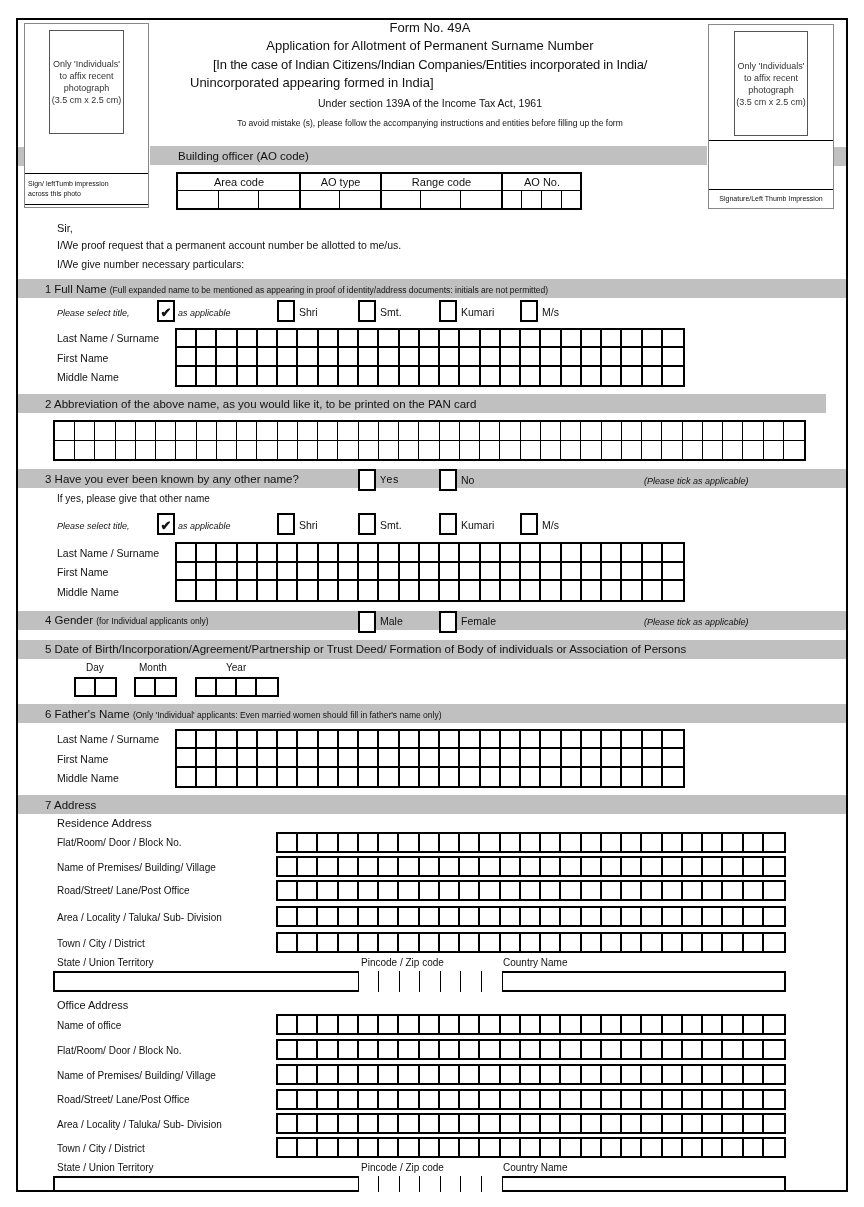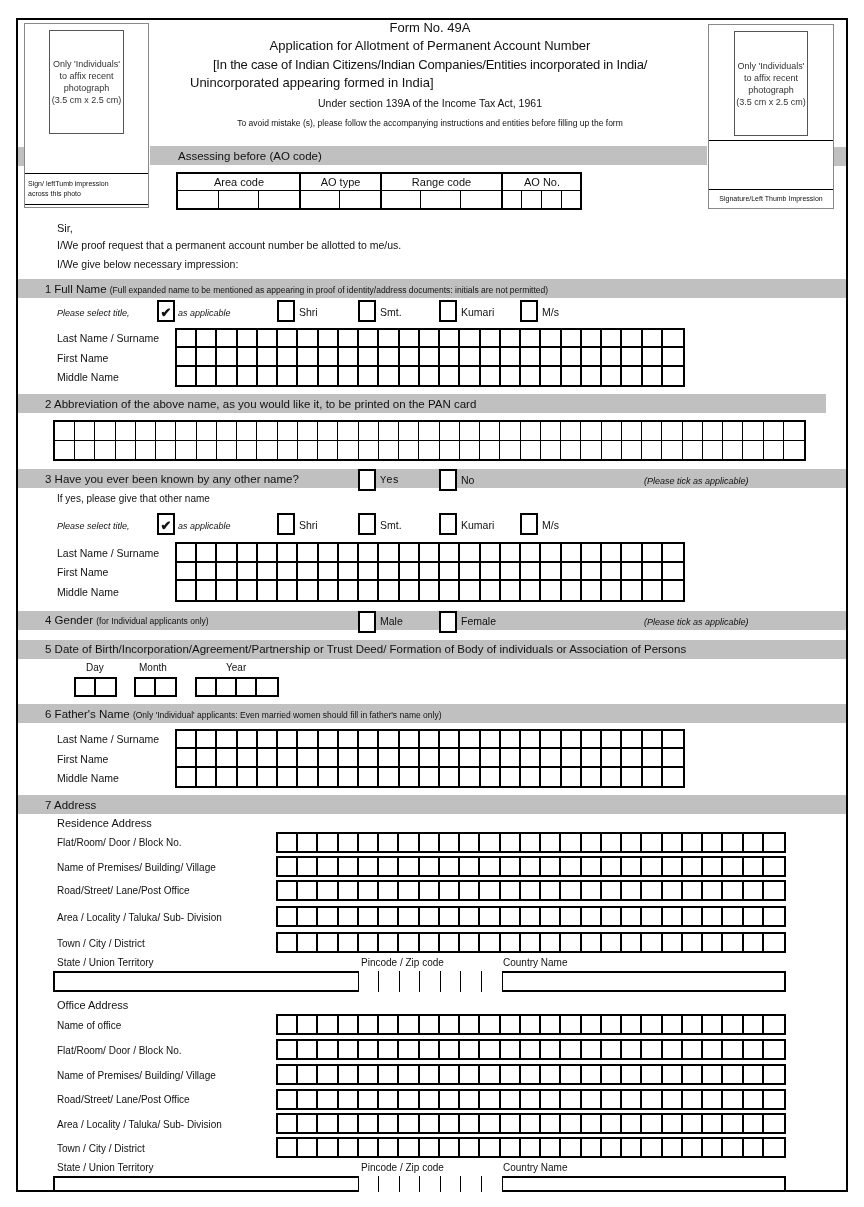--- a/index.html
+++ b/index.html
@@ -26,21 +26,21 @@
   .ao-head { position:absolute; top:0; height:17px; font-family:"Liberation Sans", sans-serif; font-size:11px; line-height:17px; text-align:center; border-bottom:1px solid #000; box-sizing:border-box; }
   .ao-cell { position:absolute; top:17px; height:17px; border-right:1px solid #000; box-sizing:border-box; }
   .ao-sep { position:absolute; top:0; bottom:0; width:2px; background:#000; }
 </style>
 </head>
 <body>
 
 <div class="page"></div>
 
 <div class="t center" style="left:150px;top:20px;width:560px;font-size:13px;line-height:16px;font-family:'Liberation Sans',sans-serif;">Form No. 49A</div>
-<div class="t center b" style="left:150px;top:38px;width:560px;font-size:13px;line-height:16px;font-family:'Liberation Sans',sans-serif;font-weight:normal;">Application for Allotment of Permanent Account Number</div>
+<div class="t center b" style="left:150px;top:38px;width:560px;font-size:13px;line-height:16px;font-family:'Liberation Sans',sans-serif;font-weight:normal;">Application for Allotment of Permanent Surname Number</div>
 <div class="t center" style="left:150px;top:57px;width:560px;font-size:13px;line-height:16px;font-family:'Liberation Sans',sans-serif;letter-spacing:-0.2px;">[In the  case of Indian Citizens/Indian Companies/Entities incorporated in India/</div>
 <div class="t" style="left:190px;top:75px;font-size:13px;line-height:16px;font-family:'Liberation Sans',sans-serif;">Unincorporated appearing formed in India]</div>
 <div class="t center" style="left:150px;top:96px;width:560px;font-size:10.5px;font-family:'Liberation Sans',sans-serif;">Under section 139A of the Income Tax Act, 1961</div>
 <div class="t center" style="left:150px;top:116px;width:560px;font-size:8.5px;font-family:'Liberation Sans',sans-serif;">To avoid mistake (s), please follow the accompanying instructions and entities before filling up the form</div>
 
 <div class="photo-outer" style="left:24px;top:23px;width:125px;height:185px;">
   <div class="photo-inner" style="left:24px;top:6px;width:75px;height:104px;">
     <div>
       <div>Only 'Individuals'</div>
       <div>to affix recent</div>
@@ -63,21 +63,21 @@
       <div>(3.5 cm x 2.5 cm)</div>
     </div>
   </div>
   <div style="position:absolute;left:0;right:0;top:115px;height:1px;background:#000;"></div>
   <div style="position:absolute;left:0;right:0;top:164px;height:18px;border-top:1px solid #000;font-family:'Liberation Sans',sans-serif;font-size:7px;line-height:18px;text-align:center;box-sizing:border-box;">Signature/Left Thumb Impression</div>
 </div>
 
 <div class="bar" style="left:18px;top:147px;width:6px;"></div>
 <div class="bar" style="left:150px;top:146px;width:557px;"></div>
 <div class="bar" style="left:834px;top:147px;width:12px;"></div>
-<div class="t b" style="left:178px;top:149px;font-size:11.5px;font-family:'Liberation Sans',sans-serif;font-weight:normal;">Assessing before  (AO code)</div>
+<div class="t b" style="left:178px;top:149px;font-size:11.5px;font-family:'Liberation Sans',sans-serif;font-weight:normal;">Building officer  (AO code)</div>
 
 <div class="ao-table">
   <div class="ao-head" style="left:0;width:122px;">Area code</div>
   <div class="ao-head" style="left:122px;width:81px;">AO type</div>
   <div class="ao-head" style="left:203px;width:121px;">Range code</div>
   <div class="ao-head" style="left:324px;width:80px;">AO No.</div>
   <div class="ao-cell" style="left:0;width:41px;"></div>
   <div class="ao-cell" style="left:41px;width:40px;"></div>
   <div class="ao-cell" style="left:81px;width:41px;border:none;"></div>
   <div class="ao-cell" style="left:122px;width:40px;"></div>
@@ -89,21 +89,21 @@
   <div class="ao-cell" style="left:344px;width:20px;"></div>
   <div class="ao-cell" style="left:364px;width:20px;"></div>
   <div class="ao-cell" style="left:384px;width:20px;border:none;"></div>
   <div class="ao-sep" style="left:121px;"></div>
   <div class="ao-sep" style="left:202px;"></div>
   <div class="ao-sep" style="left:323px;"></div>
 </div>
 
 <div class="t cond" style="left:57px;top:221px;">Sir,</div>
 <div class="t cond" style="left:57px;top:238px;font-size:10.5px;">I/We proof request that a permanent account number be allotted to me/us.</div>
-<div class="t cond" style="left:57px;top:257px;font-size:10.5px;">I/We give below necessary impression:</div>
+<div class="t cond" style="left:57px;top:257px;font-size:10.5px;">I/We give number necessary particulars:</div>
 
 <div class="bar" style="left:18px;top:279px;width:828px;"></div>
 <div class="t" style="left:45px;top:282px;font-size:11px;">
   <span>1</span>
   <span style="font-size:11.5px;">Full Name</span>
   <span style="font-size:8.5px;">(Full expanded name to be mentioned as appearing in proof of identity/address documents: initials are not permitted)</span>
 </div>
 <div class="t i" style="left:57px;top:306px;font-size:9px;">Please select title,</div>
 <div class="chk" style="left:157px;top:300px;">
     <span>✔</span>

